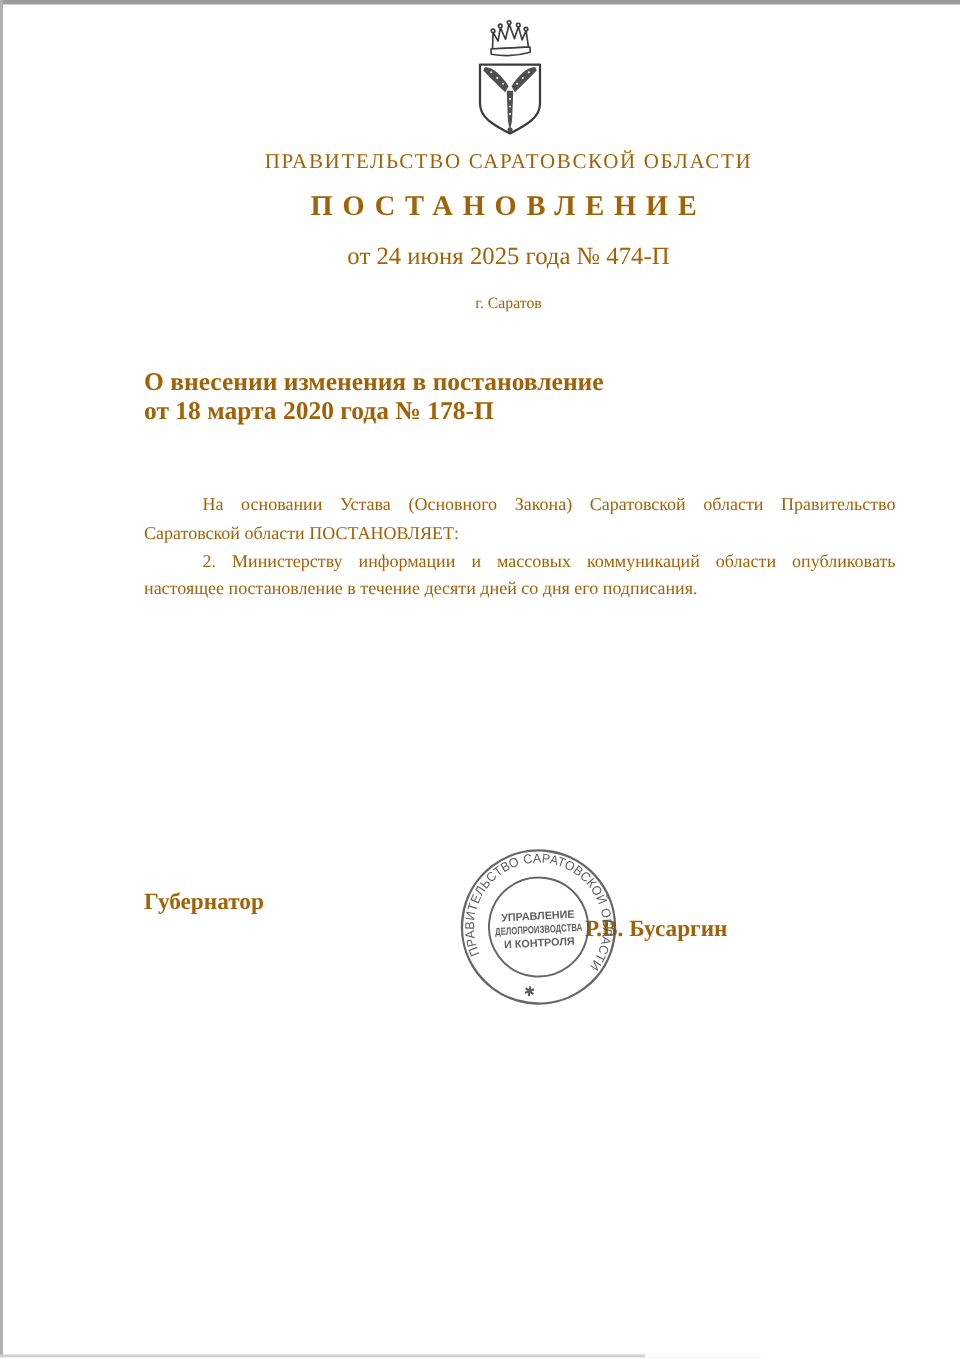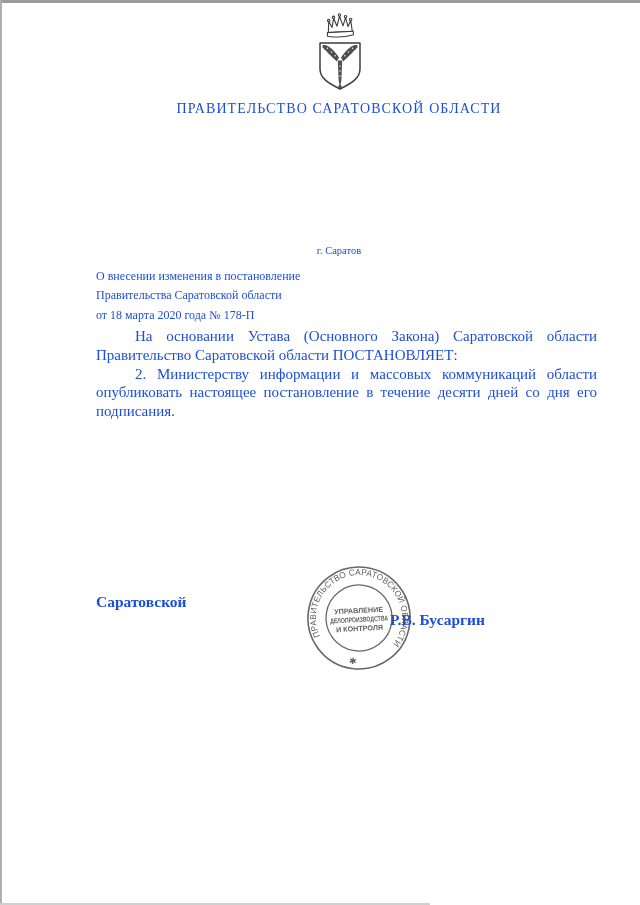--- a/index.html
+++ b/index.html
@@ -1,40 +1,40 @@
 <!DOCTYPE html>
 <html><head>
 <meta charset="utf-8">
 <style>
   html,body { margin:0; padding:0; background:#e9e9e9; }
   .scan {
     position:relative; width:640px; height:905px; background:#ffffff;
-    overflow:hidden; font-family:"Liberation Serif", serif; color:#1d4ed8;
+    overflow:hidden; font-family:"Liberation Serif", serif; color:#a16207;
     margin:0 auto;
   }
   .edge-top    { position:absolute; top:0; left:0; width:640px; height:3px; background:#9b9b9b; }
   .edge-left   { position:absolute; top:0; left:0; width:2px; height:905px; background:#b0b0b0; }
   .edge-bottom { position:absolute; top:903px; left:0; width:430px; height:2px; background:#cfcfcf; }
 
   .arms { position:absolute; left:311px; top:12px; width:58px; height:80px; }
 
   .hline { position:absolute; left:88px; width:502px; text-align:center; white-space:nowrap; }
   .org      { top:101px; font-size:14px;  letter-spacing:1.1px; }
   .doctype  { top:127px; font-size:19px;  font-weight:bold; letter-spacing:6.5px; }
   .dateline { top:161px; font-size:16.5px; }
-  .city     { top:197px; font-size:10.5px;margin-top:48px; }
+  .city     { top:197px; font-size:10.5px; }
 
   .subject {
     position:absolute; left:96px; top:245px; width:440px;
-    font-size:12px; font-weight:normal; line-height:19.4px;margin-top:22px;
+    font-size:17px; font-weight:bold; line-height:19.4px;
   }
 
   .body-text {
     position:absolute; left:96px; top:327px; width:501px;
-    font-size:15px; line-height:18.8px; text-align:justify;
+    font-size:12px; line-height:18.8px; text-align:justify;
   }
   .body-text p { margin:0; text-indent:39px; }
 
   .sig-post {
     position:absolute; left:96px; top:592px;
     font-size:15.5px; font-weight:bold; line-height:20.5px;
   }
   .sig-name {
     position:absolute; left:390px; top:611px; width:193px; text-align:left;
     font-size:15.5px; font-weight:bold; white-space:nowrap;
@@ -80,35 +80,36 @@
           <circle cx="37.5" cy="40" r="0.7"></circle>
           <circle cx="33.8" cy="43.8" r="0.7"></circle>
         <circle cx="29" cy="54" r="0.7"></circle>
           <circle cx="29" cy="59" r="0.7"></circle>
           <circle cx="29" cy="64" r="0.7"></circle>
       </g>
     </svg>
   </div>
 
   <div class="hline org">ПРАВИТЕЛЬСТВО САРАТОВСКОЙ ОБЛАСТИ</div>
+  <div class="hline doctype">ПОСТАНОВЛЕНИЕ</div>
+  <div class="hline dateline">от 24 июня 2025 года № 474-П</div>
   <div class="hline city">г. Саратов</div>
 
   <div class="subject">
     <div>О внесении изменения в постановление</div>
-    <div>Правительства Саратовской области</div>
     <div>от 18 марта 2020 года № 178-П</div>
   </div>
 
   <div class="body-text">
     <p>На основании Устава (Основного Закона) Саратовской области Правительство Саратовской области ПОСТАНОВЛЯЕТ:</p>
     <p>2. Министерству информации и массовых коммуникаций области опубликовать настоящее постановление в течение десяти дней со дня его подписания.</p>
   </div>
 
   <div class="sig-post">
-    <div>Саратовской</div>
+    <div>Губернатор</div>
   </div>
   <div class="sig-name">Р.В. Бусаргин</div>
 
   <div class="stamp">
     <svg viewBox="0 0 126 126" width="126" height="126">
       <g transform="rotate(8 63 63)">
         <circle cx="63" cy="63" r="51" fill="none" stroke="#565656" stroke-width="1.6"></circle>
         <circle cx="63" cy="63" r="33" fill="none" stroke="#565656" stroke-width="1.3"></circle>
         <defs>
           <path id="ringPath" d="M 26.9 86.4 A 43 43 0 1 1 99.1 86.4" fill="none"></path>

